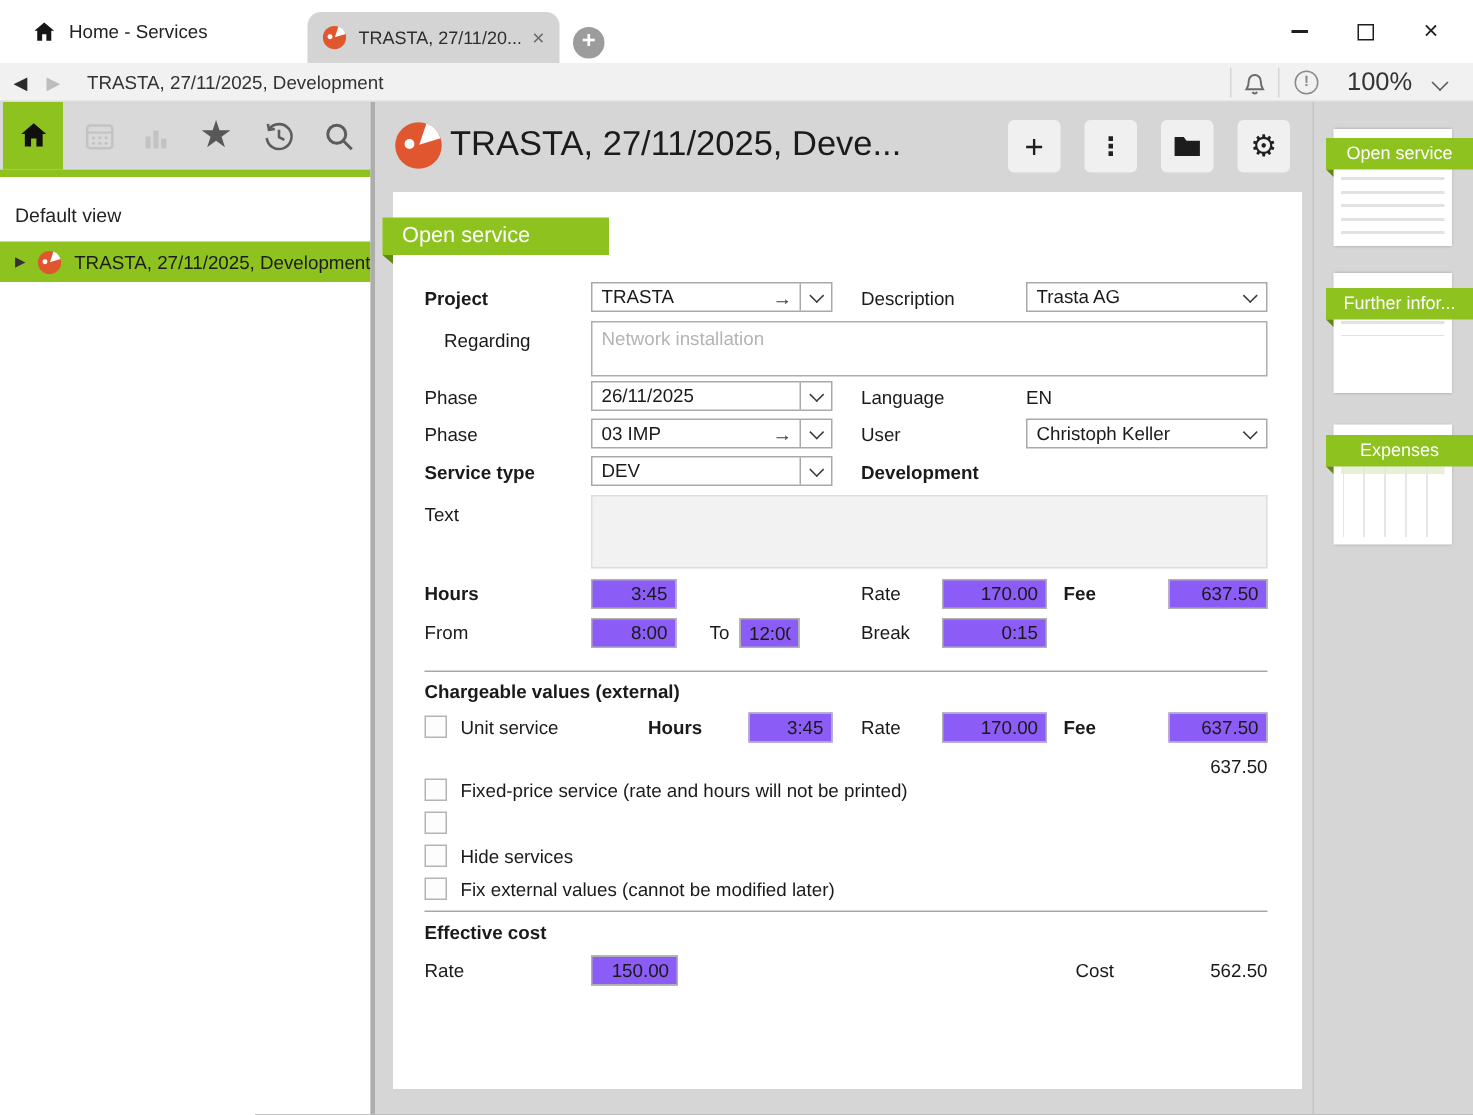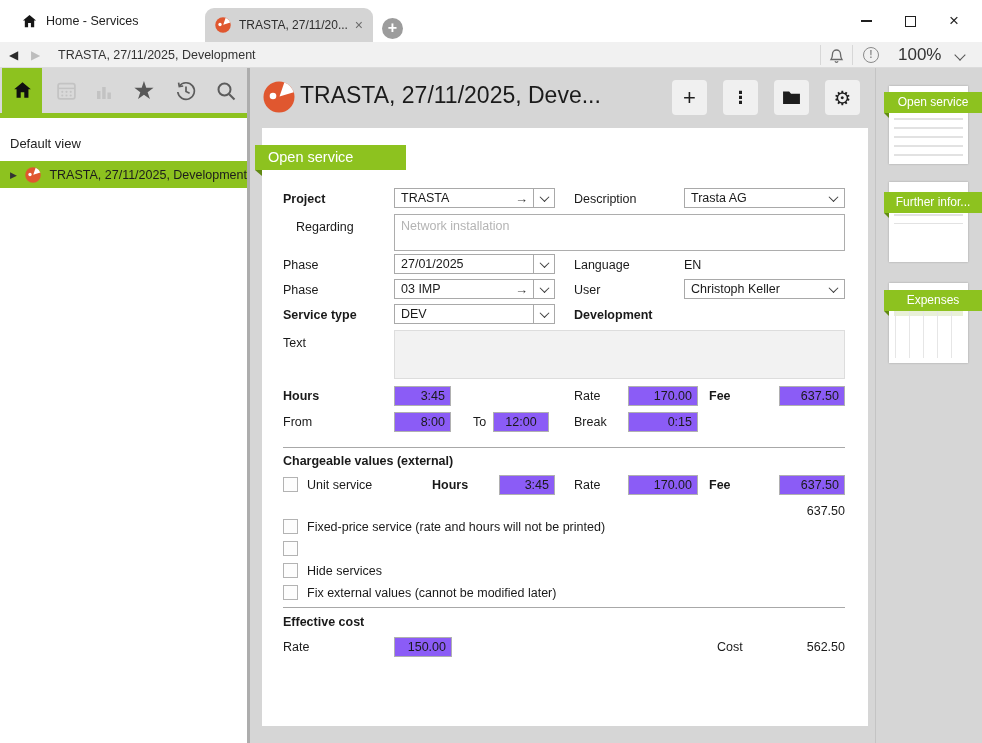--- a/index.html
+++ b/index.html
@@ -243,21 +243,21 @@
         <span class="dbox">
             <span class="chev"></span>
           </span>
       </div>
 
       <span class="lbl" style="left:34px; top:88px;">Regarding</span>
       <textarea class="ta" style="left: 132px; top: 86px; width: 451px; height: 37px;" placeholder="Network installation"></textarea>
 
       <span class="lbl" style="left:21px; top:126px;">Phase</span>
       <div class="dd" style="left:132px; top:126px; width:161px;">
-        <span class="txt">27/01/2025</span>
+        <span class="txt">26/11/2025</span>
         <span class="dbox sep">
             <span class="chev"></span>
           </span>
       </div>
       <span class="lbl" style="left:312px; top:126px;">Language</span>
       <span class="lbl" style="left:422px; top:126px;">EN</span>
 
       <span class="lbl" style="left:21px; top:151px;">Phase</span>
       <div class="dd" style="left:132px; top:151px; width:161px;">
         <span class="txt">03 IMP</span>
@@ -289,21 +289,21 @@
       <span class="lbl b lbl20" style="left:21px; top:258px;">Hours</span>
       <input class="num" style="left: 132px; top: 258px; width: 57px;" value="3:45">
       <span class="lbl lbl20" style="left:312px; top:258px;">Rate</span>
       <input class="num" style="left: 366px; top: 258px; width: 70px;" value="170.00">
       <span class="lbl b lbl20" style="left:447px; top:258px;">Fee</span>
       <input class="num" style="left: 517px; top: 258px; width: 66px;" value="637.50">
 
       <span class="lbl lbl20" style="left:21px; top:284px;">From</span>
       <input class="num" style="left: 132px; top: 284px; width: 57px;" value="8:00">
       <span class="lbl lbl20" style="left:211px; top:284px;">To</span>
-      <input class="num" style="left: 231px; top: 284px; width: 56px; text-align: center;" value="12:00">
+      <input class="num" style="left: 231px; top: 284px; width: 40px; text-align: center;" value="12:00">
       <span class="lbl lbl20" style="left:312px; top:284px;">Break</span>
       <input class="num" style="left: 366px; top: 284px; width: 70px;" value="0:15">
 
       <div class="hrule" style="top:319px;"></div>
 
       <span class="lbl b" style="left:21px; top:322px;">Chargeable values (external)</span>
       <span class="cbx" style="left:21px; top:349px;"></span>
       <span class="lbl lbl20" style="left:45px; top:347px;">Unit service</span>
       <span class="lbl b lbl20" style="left:170px; top:347px;">Hours</span>
       <input class="num" style="left: 237px; top: 347px; width: 56px;" value="3:45">

